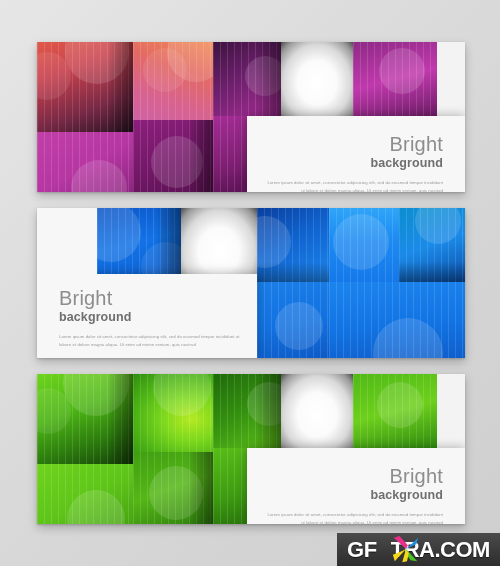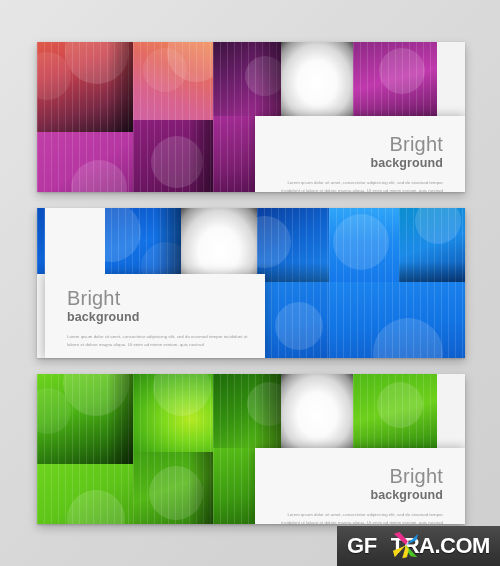--- a/index.html
+++ b/index.html
@@ -39,42 +39,41 @@
 
   
   .tile.white{
     background:radial-gradient(ellipse at 50% 55%, #ffffff 0%, #fbfbfb 38%, #d9d9d9 66%, #9a9a9a 86%, #4a4a4a 100%);
   }
 
   
   .panel{
     position:absolute;background:#f7f7f7;
     box-shadow:0 0 10px rgba(0,0,0,.30);
-    margin-left:8px;
   }
   .panel .inner{position:absolute;}
 
   .h-bright{
     font-size:20px;color:#8d8d8d;letter-spacing:.2px;line-height:1;
     font-weight:400;
   }
   .h-background{
     font-size:12.5px;color:#6f6f6f;font-weight:bold;line-height:1;
     margin-top:3px;letter-spacing:.1px;
   }
   .ipsum{
     margin-top:9px;font-size:4.3px;color:#9b9b9b;line-height:2.05;
     letter-spacing:.05px;
   }
   .al-left{text-align:left;}
   .al-right{text-align:right;}
 
   
   .wm{
-    position:absolute;right:0;bottom:0;width:163px;height:40px;
+    position:absolute;right:0;bottom:0;width:163px;height:33px;
     background:linear-gradient(180deg,#4b4b4b 0%,#3a3a3a 55%,#2e2e2e 100%);
     display:flex;align-items:center;justify-content:center;
   }
   .wm-txt{
     position:relative;font-size:22px;font-weight:bold;color:#ffffff;
     letter-spacing:-0.5px;text-shadow:0 1px 1px rgba(0,0,0,.6);
   }
   .wm-x{position:absolute;left:44px;top:-3px;width:30px;height:30px;}
 </style>
 </head>

